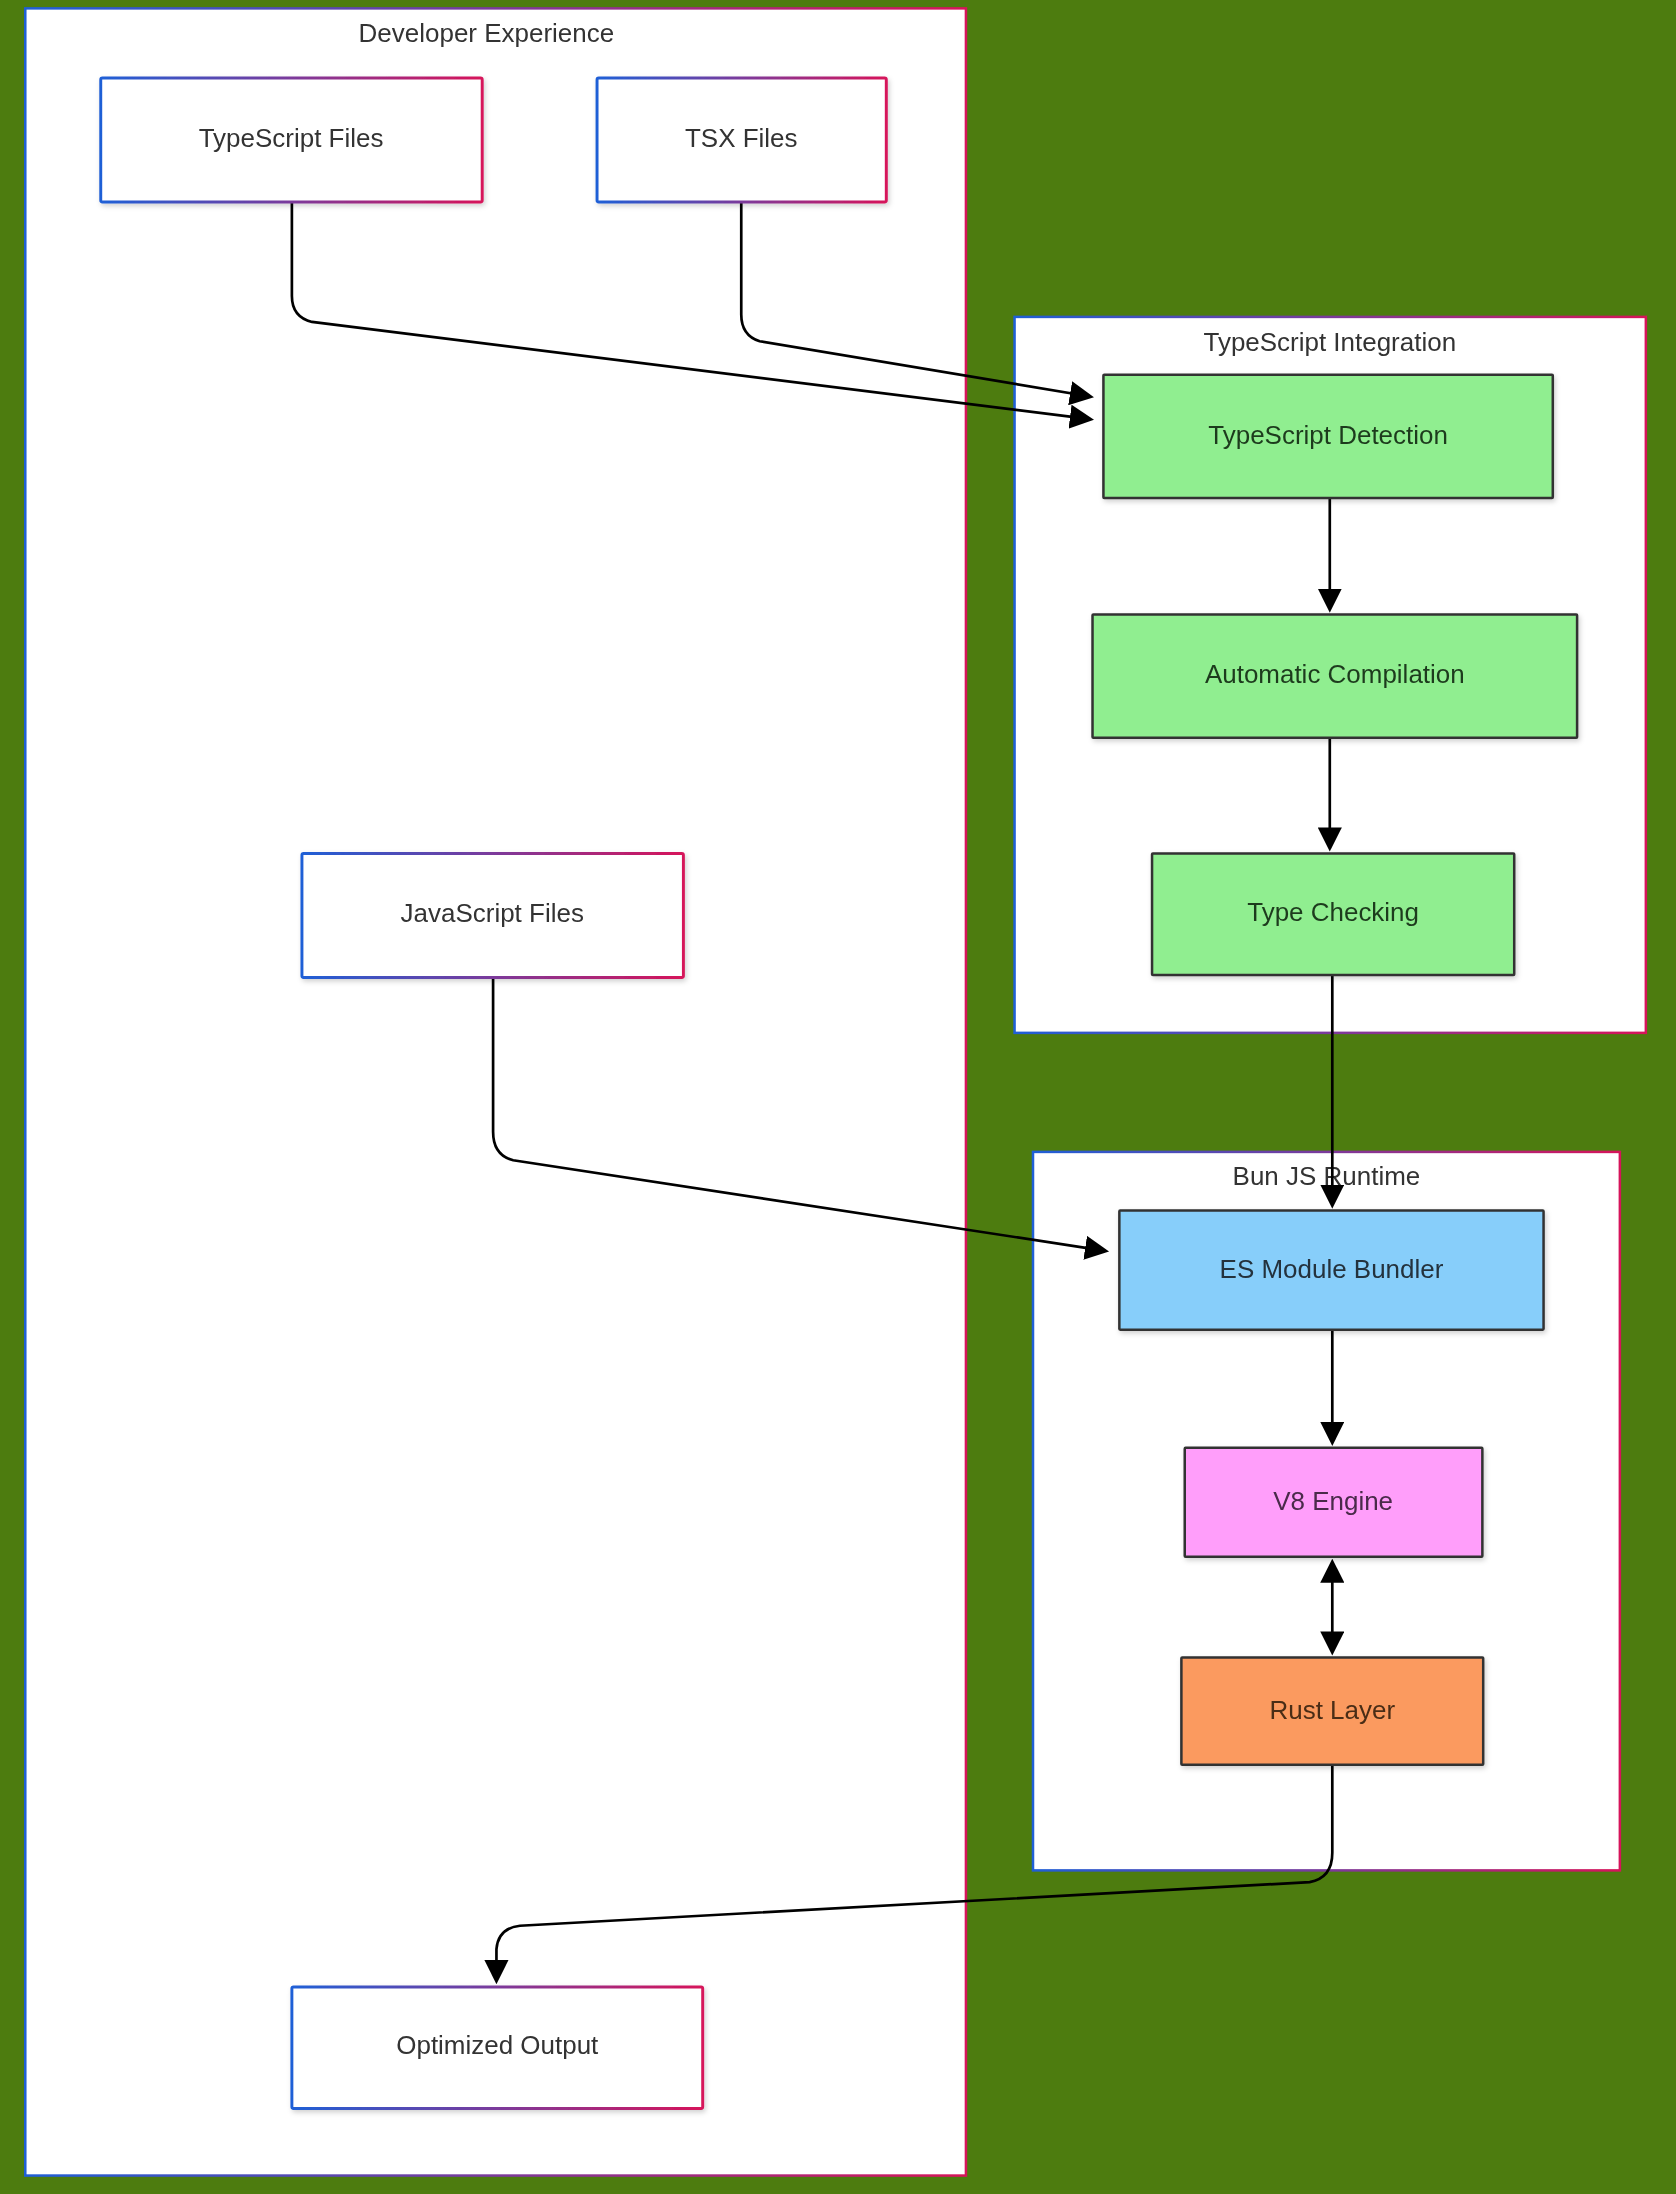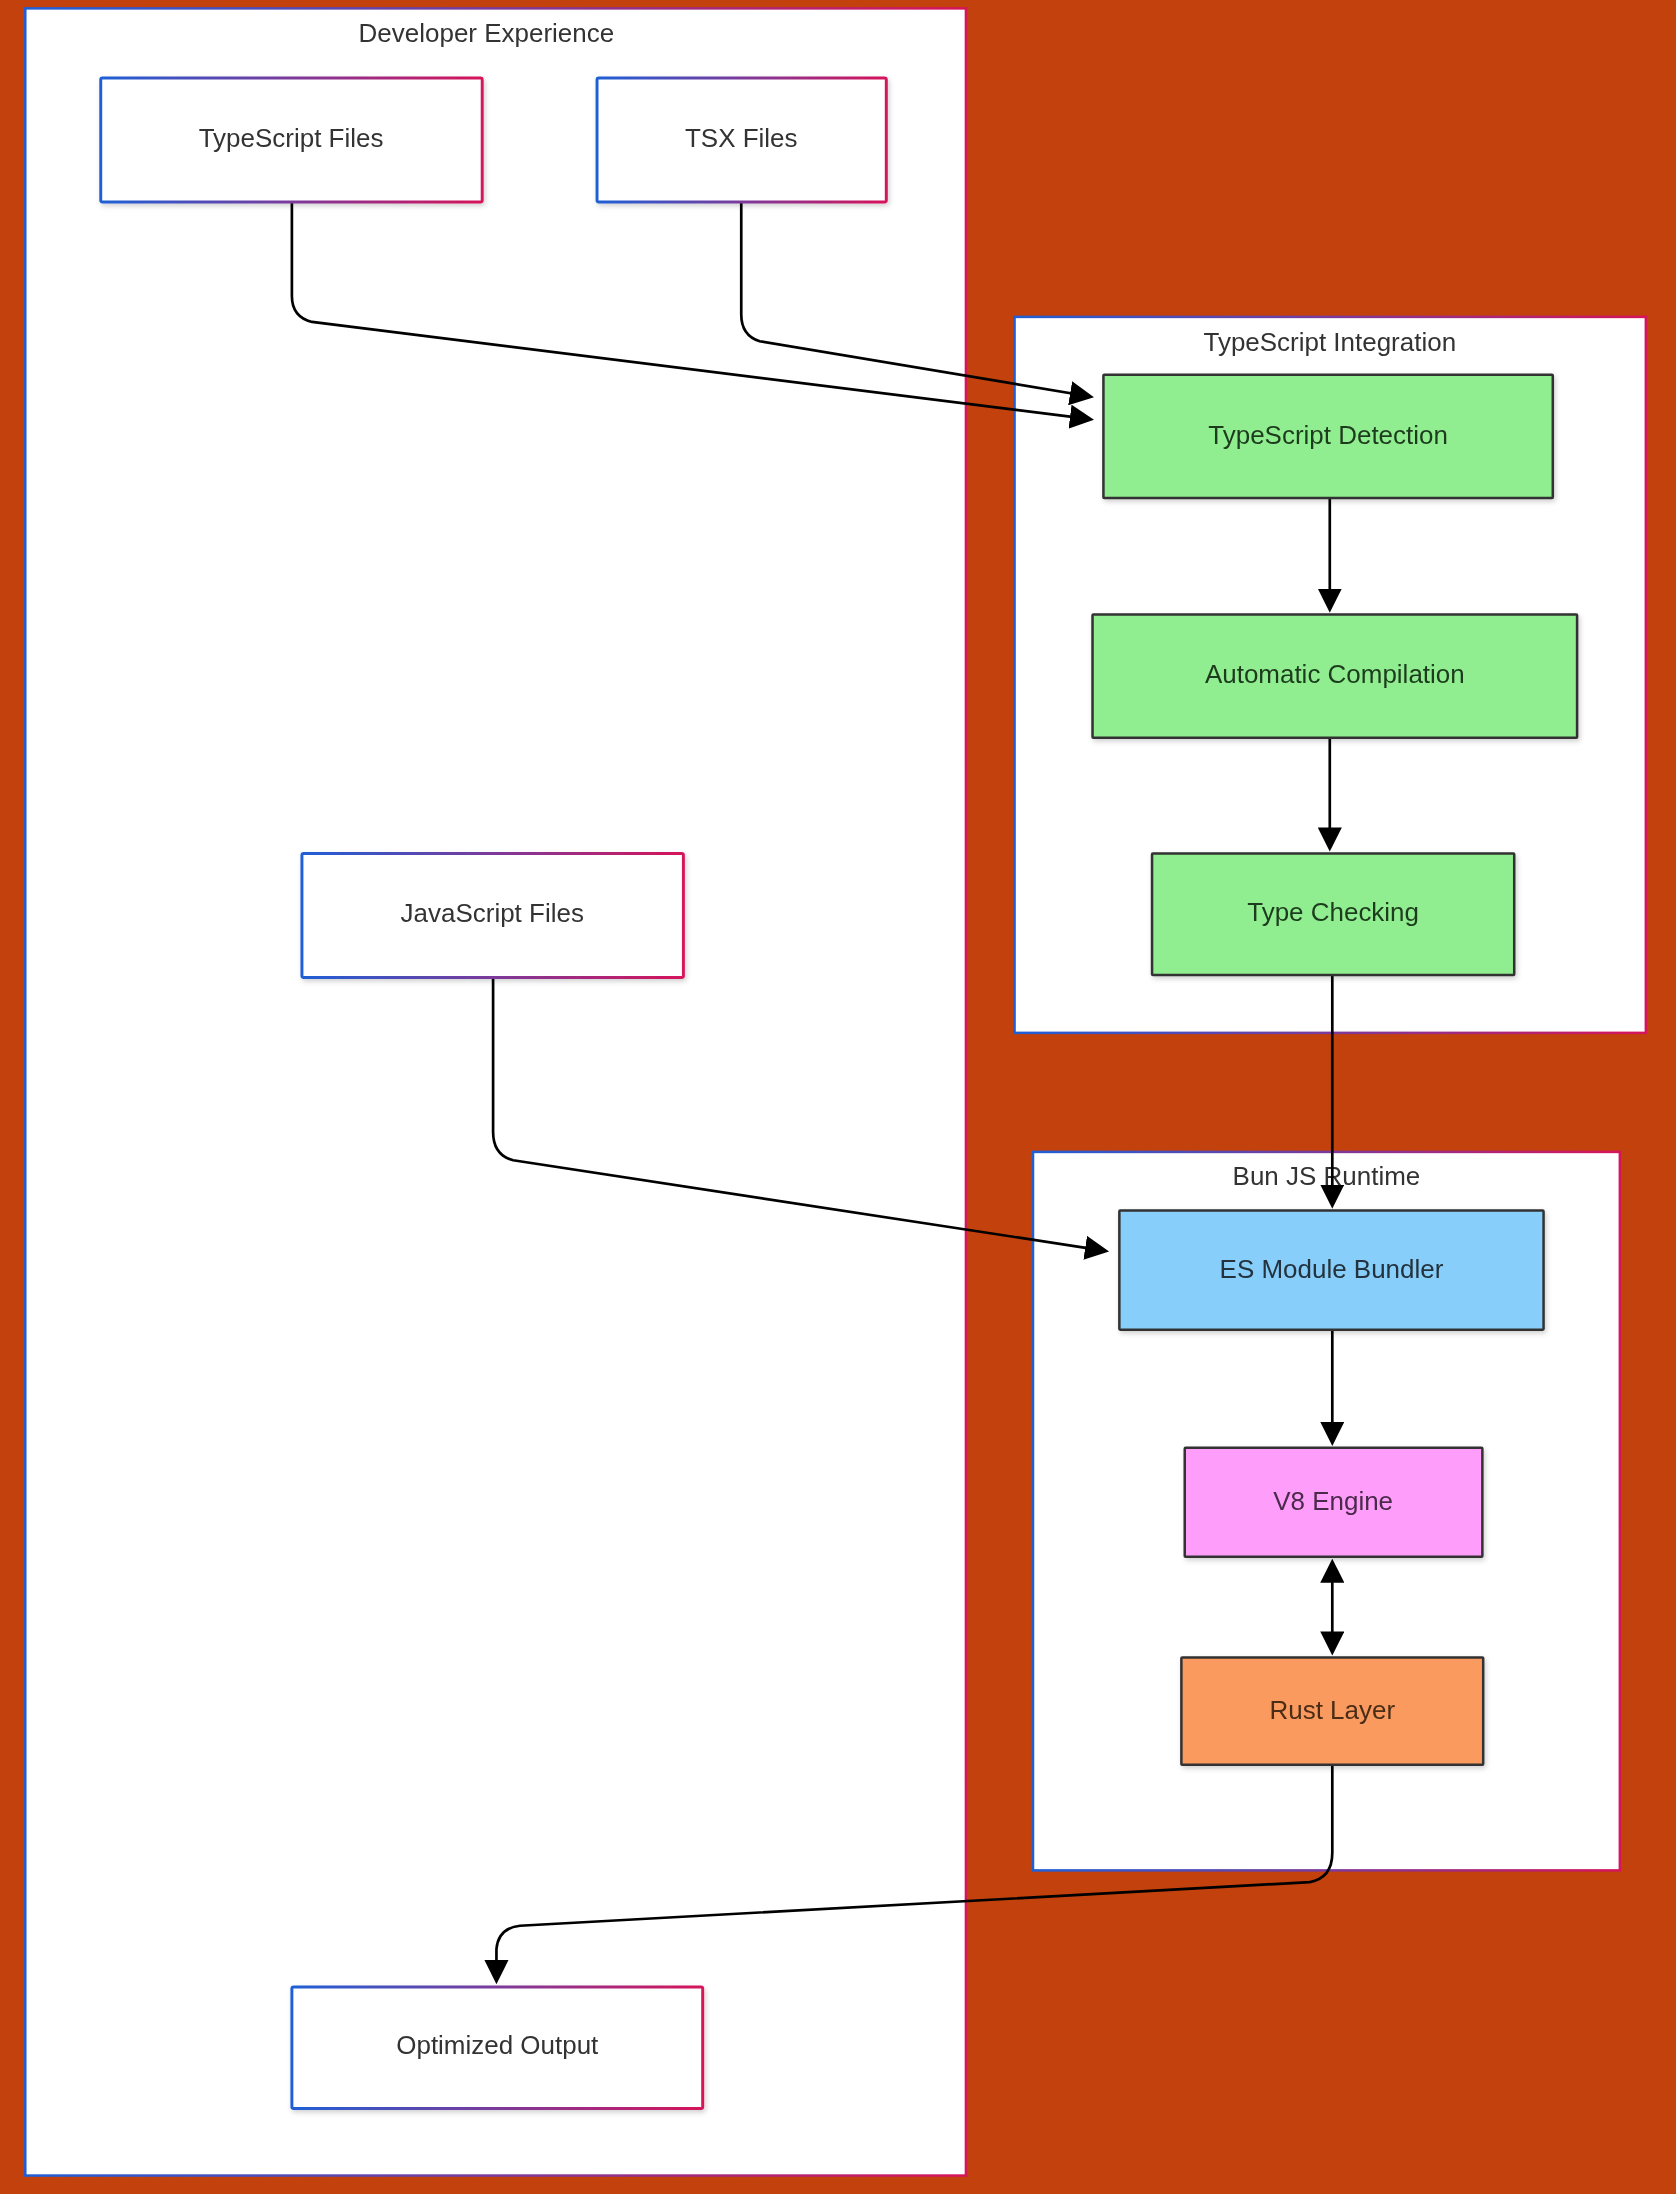--- a/index.html
+++ b/index.html
@@ -4,21 +4,21 @@
 <style>
   html, body {
     margin: 0;
     padding: 0;
     background: #ffffff;
   }
   #stage {
     position: relative;
     width: 1677px;
     height: 2194px;
-    background: #c2410c;
+    background: #4d7c0f;
     font-family: "Liberation Sans", sans-serif;
     overflow: hidden;
   }
   #diagram-svg {
     position: absolute;
     left: 0;
     top: 0;
     width: 1677px;
     height: 2194px;
   }

